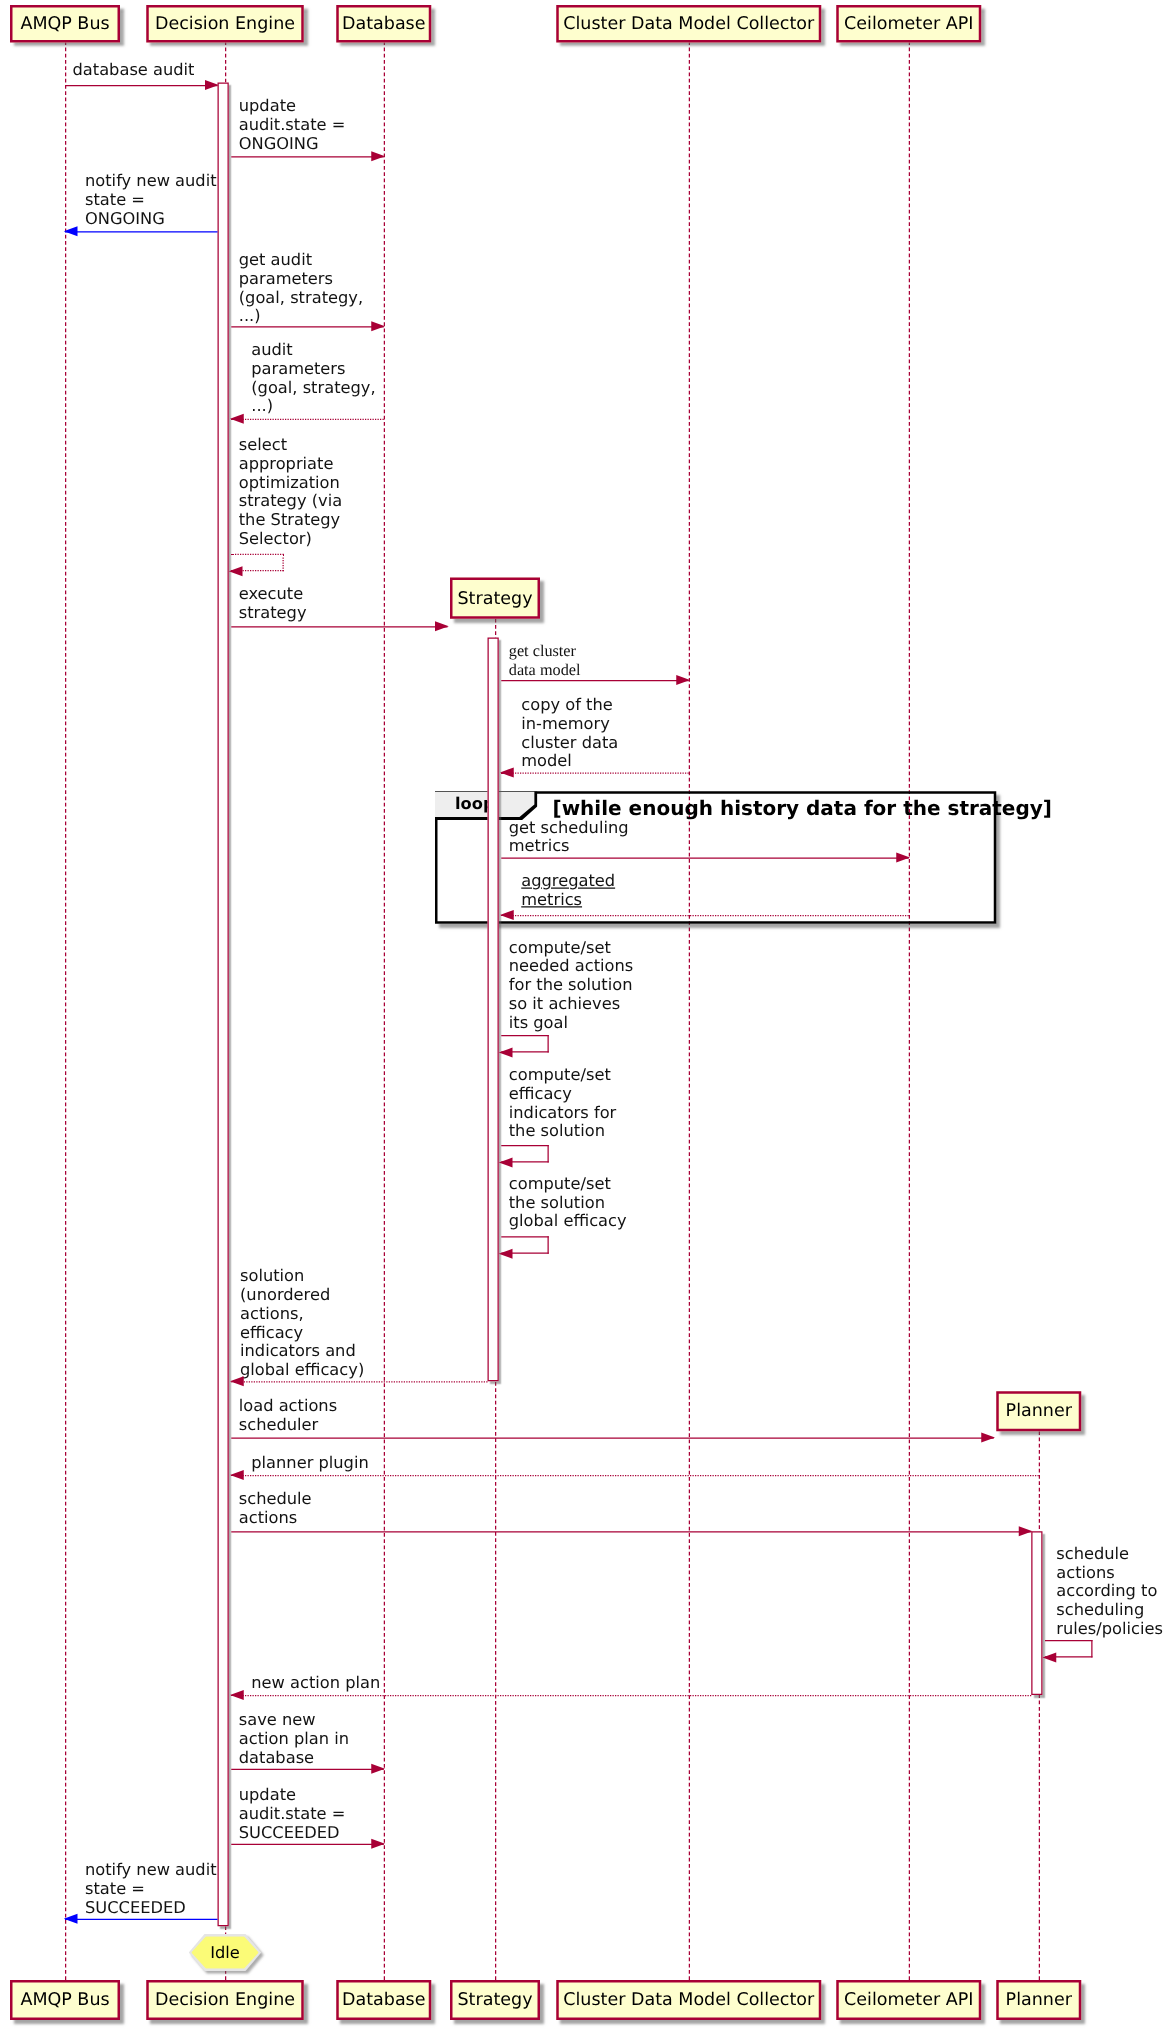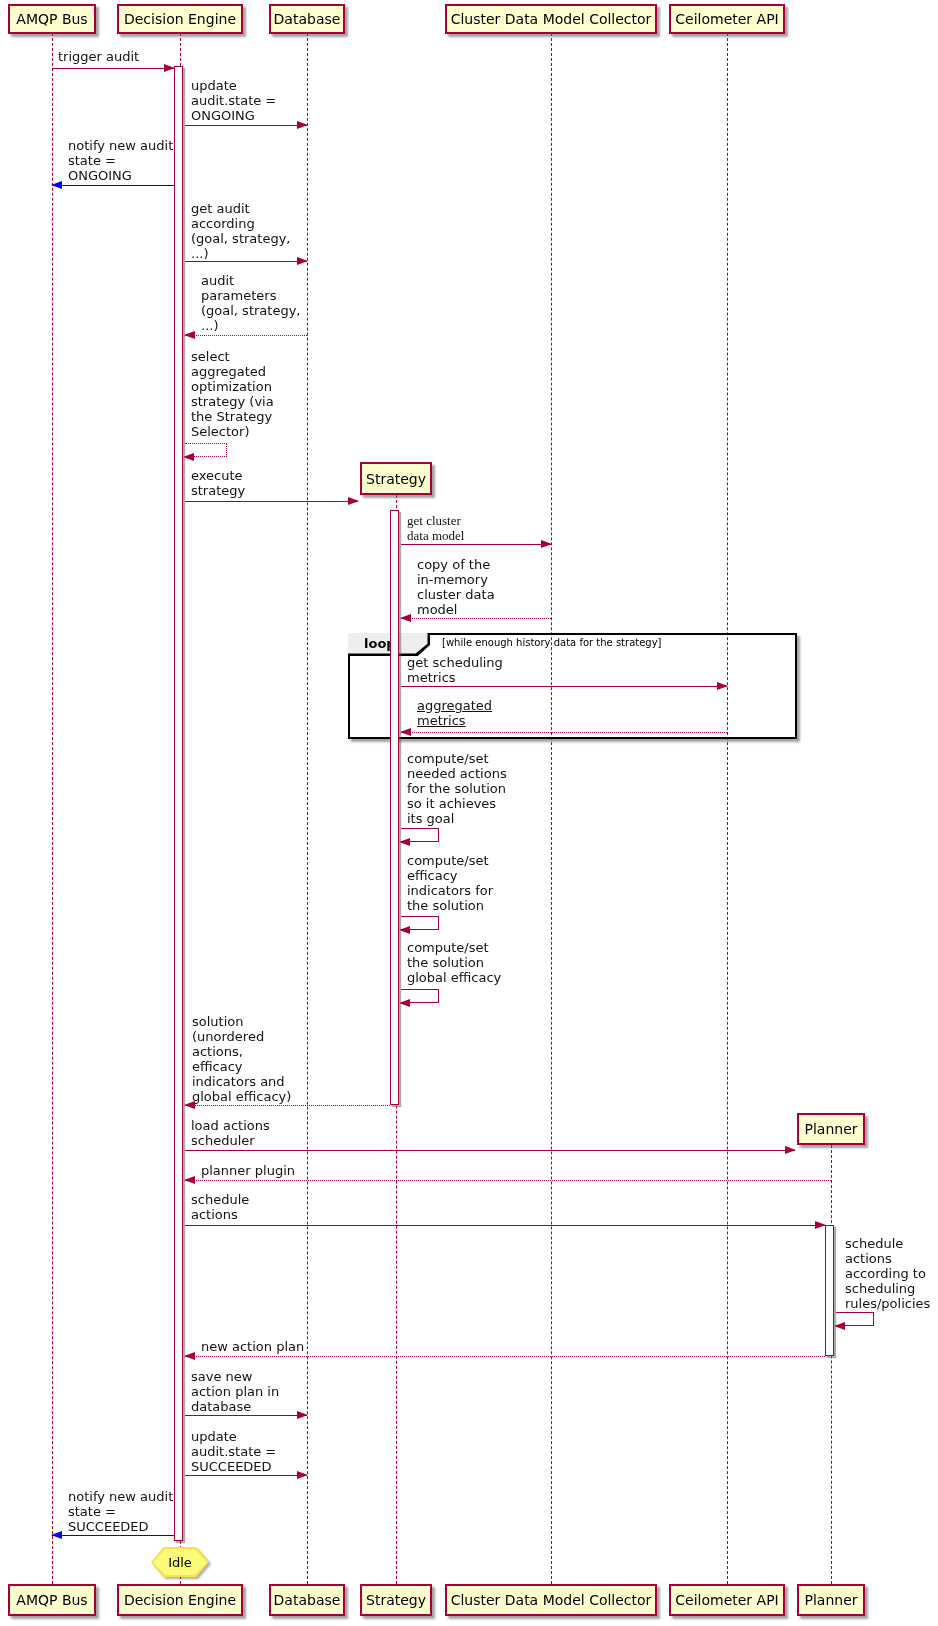--- a/index.html
+++ b/index.html
@@ -60,25 +60,25 @@
   .loop-tab-inner{
     position:absolute;left:0;top:0;right:2.5px;bottom:2.5px;
     background:#EEEEEE;
     clip-path:polygon(0 0,100% 0,100% 52%,85% 100%,0 100%);
     display:flex;align-items:center;
     padding-left:16px;box-sizing:border-box;
     font-size:13px;font-weight:bold;color:#000;
   }
   .loop-cond{
     position:absolute;top:2px;left:92px;
-    font-size:10px;font-weight:normal;color:#000;white-space:nowrap;
+    font-size:16px;font-weight:bold;color:#000;white-space:nowrap;
   }
   .hex{position:absolute;filter:drop-shadow(2px 2px 1px rgba(90,90,90,0.5));}
   .hex-outer{
-    position:relative;width:100%;height:100%;background:#fde047;
+    position:relative;width:100%;height:100%;background:#e5e5e5;
     clip-path:polygon(22% 0,78% 0,100% 50%,78% 100%,22% 100%,0 50%);
   }
   .hex-inner{
     position:absolute;inset:2px;background:#FBFB77;
     clip-path:polygon(22% 0,78% 0,100% 50%,78% 100%,22% 100%,0 50%);
     display:flex;align-items:center;justify-content:center;
     font-size:13px;color:#000;
   }
 </style>
 </head>
@@ -121,57 +121,57 @@
       <span>Ceilometer API</span>
     </div>
 
   <div class="pbox" style="left:360px;top:462px;width:72px;height:33px;">
       <span>Strategy</span>
     </div>
   <div class="pbox" style="left:797px;top:1113px;width:68px;height:32px;">
       <span>Planner</span>
     </div>
 
-  <div class="mlabel" style="left:58px;top:49px;">trigger audit</div>
+  <div class="mlabel" style="left:58px;top:49px;">database audit</div>
   <div class="arrow" style="left:52px;top:68px;width:122px;">
       <span class="head right"></span>
     </div>
 
   <div class="mlabel" style="left:191px;top:78px;">update
 audit.state =
 ONGOING</div>
   <div class="arrow" style="left:185px;top:125px;width:122px;">
       <span class="head right"></span>
     </div>
 
   <div class="mlabel" style="left:68px;top:138px;">notify new audit
 state =
 ONGOING</div>
   <div class="arrow blue" style="left:52px;top:185px;width:122px;">
       <span class="head left"></span>
     </div>
 
   <div class="mlabel" style="left:191px;top:201px;">get audit
-according
+parameters
 (goal, strategy,
 ...)</div>
   <div class="arrow" style="left:185px;top:261px;width:122px;">
       <span class="head right"></span>
     </div>
 
   <div class="mlabel" style="left:201px;top:273px;">audit
 parameters
 (goal, strategy,
 ...)</div>
   <div class="arrow dotted" style="left:185px;top:335px;width:122px;">
       <span class="head left"></span>
     </div>
 
   <div class="mlabel" style="left:191px;top:349px;">select
-aggregated
+appropriate
 optimization
 strategy (via
 the Strategy
 Selector)</div>
   <div class="self dotted" style="left:185px;top:443px;width:42px;">
       <span class="head left"></span>
     </div>
 
   <div class="mlabel" style="left:191px;top:468px;">execute
 strategy</div>

